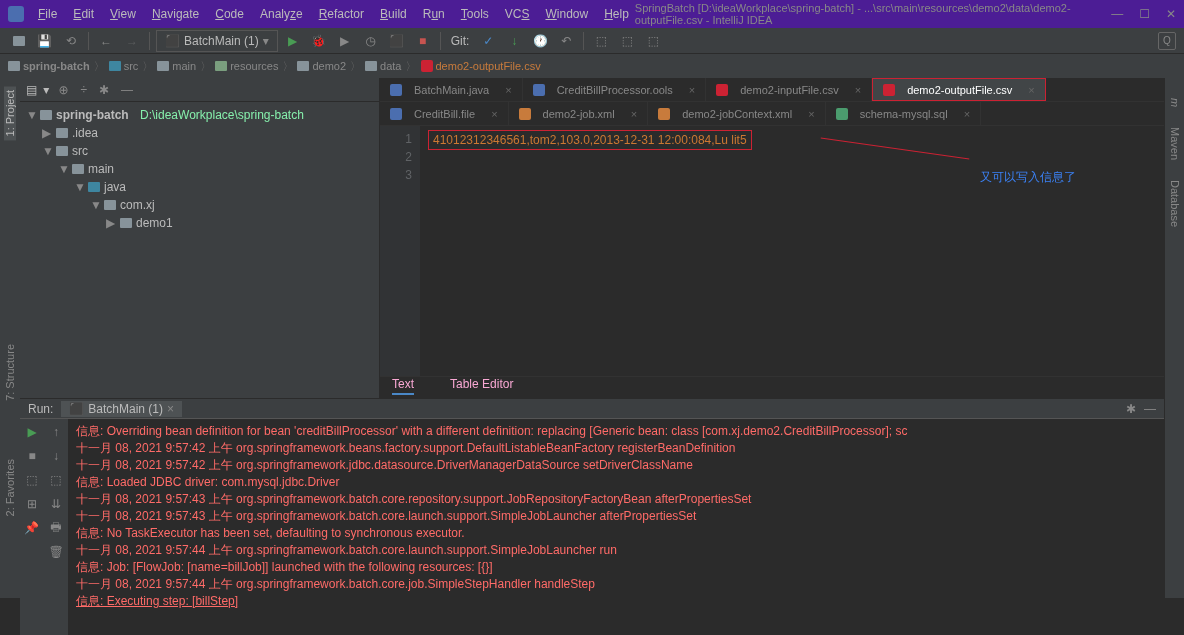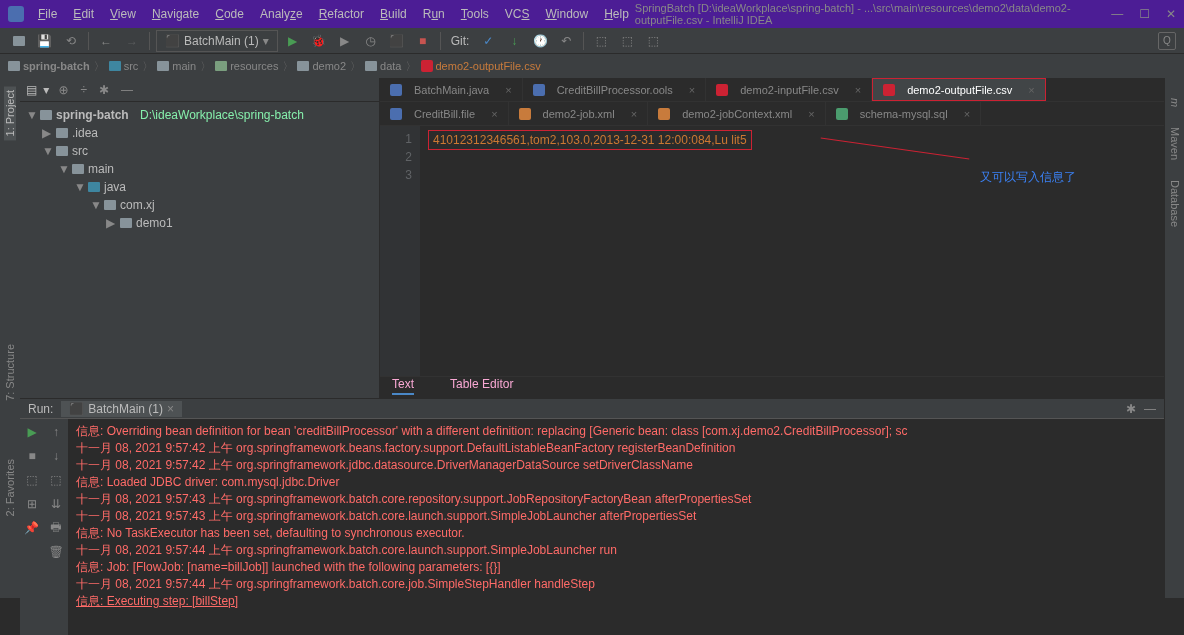--- a/index.html
+++ b/index.html
@@ -314,17 +314,17 @@
   <div class="console" id="console">
 
   <div class="red">信息: Overriding bean definition for bean 'creditBillProcessor' with a different definition: replacing [Generic bean: class [com.xj.demo2.CreditBillProcessor]; sc</div>
       <div class="red">十一月 08, 2021 9:57:42 上午 org.springframework.beans.factory.support.DefaultListableBeanFactory registerBeanDefinition</div>
       <div class="red">十一月 08, 2021 9:57:42 上午 org.springframework.jdbc.datasource.DriverManagerDataSource setDriverClassName</div>
       <div class="red">信息: Loaded JDBC driver: com.mysql.jdbc.Driver</div>
       <div class="red">十一月 08, 2021 9:57:43 上午 org.springframework.batch.core.repository.support.JobRepositoryFactoryBean afterPropertiesSet</div>
       <div class="red">十一月 08, 2021 9:57:43 上午 org.springframework.batch.core.launch.support.SimpleJobLauncher afterPropertiesSet</div>
       <div class="red">信息: No TaskExecutor has been set, defaulting to synchronous executor.</div>
       <div class="red">十一月 08, 2021 9:57:44 上午 org.springframework.batch.core.launch.support.SimpleJobLauncher run</div>
-      <div class="red">信息: Job: [FlowJob: [name=billJob]] launched with the following parameters: [{}]</div>
+      <div class="red">信息: Job: [FlowJob: [name=billJob]] launched with the following resources: [{}]</div>
       <div class="red">十一月 08, 2021 9:57:44 上午 org.springframework.batch.core.job.SimpleStepHandler handleStep</div>
       <div class="red" style="text-decoration: underline;">信息: Executing step: [billStep]</div>
     </div>
 </div>
 
 </body></html>

